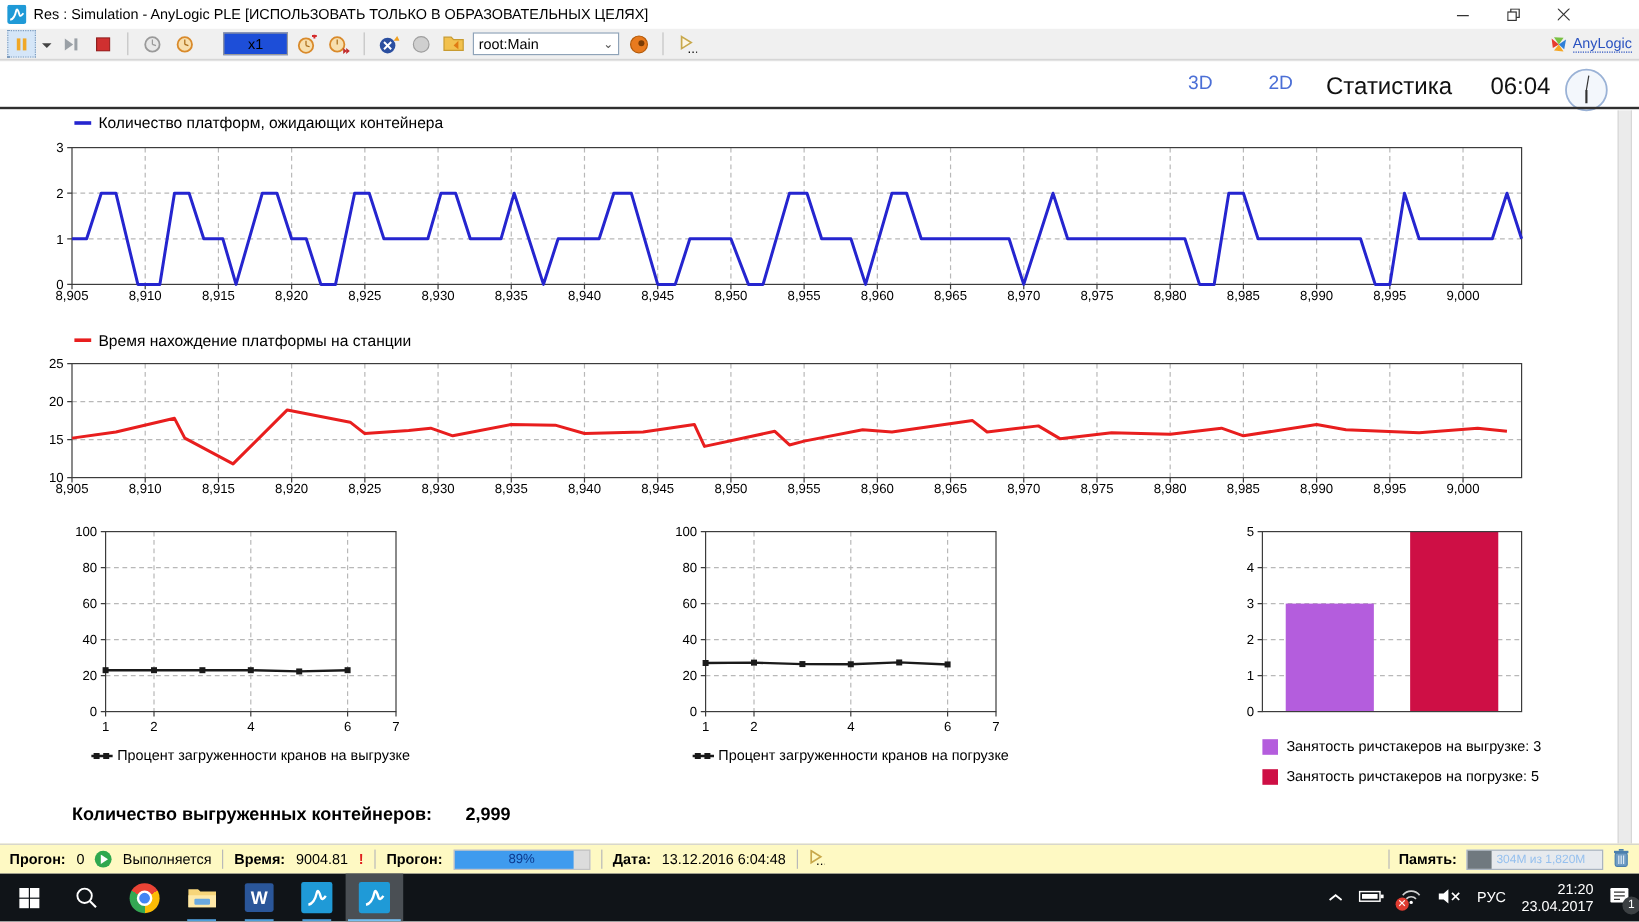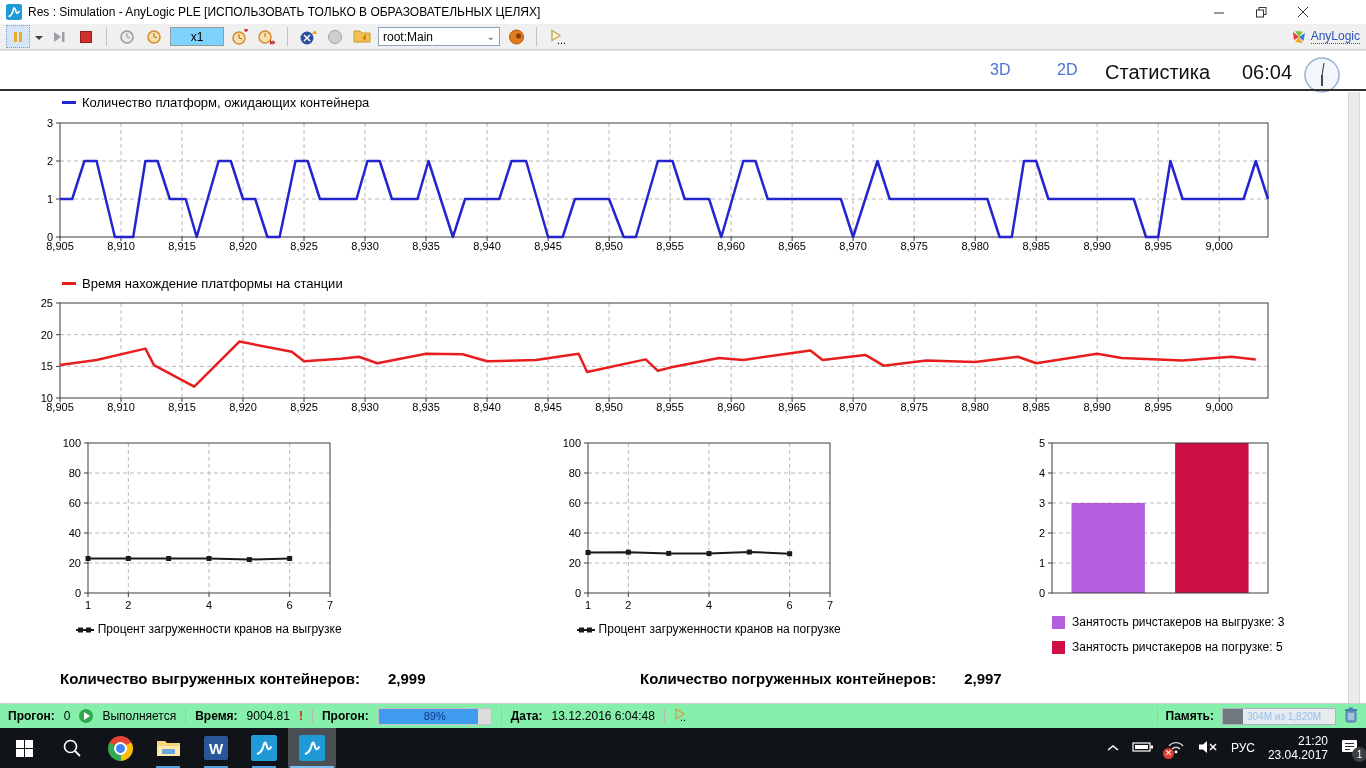--- a/index.html
+++ b/index.html
@@ -11,22 +11,22 @@
   .titlebar .app-icon{margin:0 6px 0 6px;display:flex;}
   .win-btns{margin-left:auto;display:flex;height:24px;}
   .win-btn{width:42px;height:24px;display:flex;align-items:center;justify-content:center;cursor:default;}
   
   .toolbar{position:absolute;left:0;top:24px;width:1366px;height:26px;background:#f0f0f0;
     border-bottom:1px solid #d6d6d6;display:flex;align-items:center;padding:0 6px;gap:5px;
     font-size:12px;box-sizing:border-box;}
   .tsep{width:1px;height:19px;background:#c3c3c3;margin:0 4px;}
   .tool-btn{display:flex;align-items:center;justify-content:center;height:21px;min-width:22px;}
   .pause-active{background:#d5e6f8;border:1px dotted #7d9cbd;}
-  .speed-box{width:52px;height:17px;background:#7dd3fc;border:1px solid #9a9a9a;
-    display:flex;align-items:center;justify-content:center;font-size:12px;}
+  .speed-box{width:52px;height:17px;background:#1d4ed8;border:1px solid #9a9a9a;
+    display:flex;align-items:center;justify-content:center;font-size:12px;margin-left:16px;}
   .viewport-combo{width:122px;height:19px;background:#fff;border:1px solid #8fa3b8;
     display:flex;align-items:center;font-size:12px;padding:0 4px;box-sizing:border-box;}
   .viewport-combo .chev{margin-left:auto;color:#555;font-size:10px;}
   .brand{margin-left:auto;display:flex;align-items:center;gap:4px;}
   .brand-text{color:#2a52c0;border-bottom:1px dotted #2a52c0;font-size:12px;}
   
   .hdr-link{position:absolute;font-size:16px;color:#4b6fd6;cursor:pointer;}
   .hdr-text{position:absolute;font-size:20px;color:#111;}
   .hdr-sep{position:absolute;left:0;top:89px;width:1366px;height:2px;background:#2f2f2f;}
   .tb-line{position:absolute;left:0;top:50px;width:1366px;height:1px;background:#e2e2e2;}
@@ -38,21 +38,21 @@
   .bar-legend-row .sq{width:13px;height:13px;display:inline-block;}
   .chart{position:absolute;}
   svg text{font-family:"Liberation Sans",sans-serif;font-size:11px;fill:#000;}
   
   .total{position:absolute;font-size:15px;font-weight:bold;}
   .total .tval{margin-left:28px;}
   
   .scrollstrip{position:absolute;left:1348px;top:92px;width:10px;height:611px;background:#ebebeb;
     border-left:1px solid #d7d7d7;border-right:1px solid #d7d7d7;}
   
-  .statusbar{position:absolute;left:0;top:703px;width:1366px;height:25px;background:#86efac;
+  .statusbar{position:absolute;left:0;top:703px;width:1366px;height:25px;background:#fef9c3;
     border-top:1px solid #cfcfcf;display:flex;align-items:center;padding:0 8px;gap:9px;
     font-size:12px;box-sizing:border-box;}
   .sb-label{font-weight:bold;}
   .sb-sep{width:1px;height:16px;background:#b9b9b9;}
   .play-ic{width:14px;height:14px;border-radius:50%;background:#2fa84f;display:flex;
     align-items:center;justify-content:center;}
   .warn{color:#e01f1f;font-weight:bold;}
   .pbar{width:112px;height:15px;background:#dcdcdc;border:1px solid #c2c2c2;position:relative;}
   .pfill{position:absolute;left:0;top:0;bottom:0;background:#3f9bee;}
   .ptext{position:absolute;left:0;top:1px;width:100%;text-align:center;font-size:11px;color:#0d3a8e;}
@@ -520,23 +520,20 @@
     <span>Занятость ричстакеров на выгрузке: 3</span>
   </div>
   <div class="bar-legend-row" style="left:1052px;top:640px;">
     <span class="sq" style="background: rgb(206, 15, 69);"></span>
     <span>Занятость ричстакеров на погрузке: 5</span>
   </div>
 
   <div class="total" style="left:60px;top:670px;">
     <span>Количество выгруженных контейнеров:</span><span class="tval">2,999</span>
   </div>
-  <div class="total" style="left:640px;top:670px;">
-    <span>Количество погруженных контейнеров:</span><span class="tval">2,997</span>
-  </div>
 
   <div class="scrollstrip"></div>
 
   <div class="statusbar">
     <span class="sb-label">Прогон:</span>
     <span>0</span>
     <span class="play-ic">
         <svg width="8" height="8">
           <path d="M2 0 L8 4 L2 8 Z" fill="#fff"></path>
         </svg>

